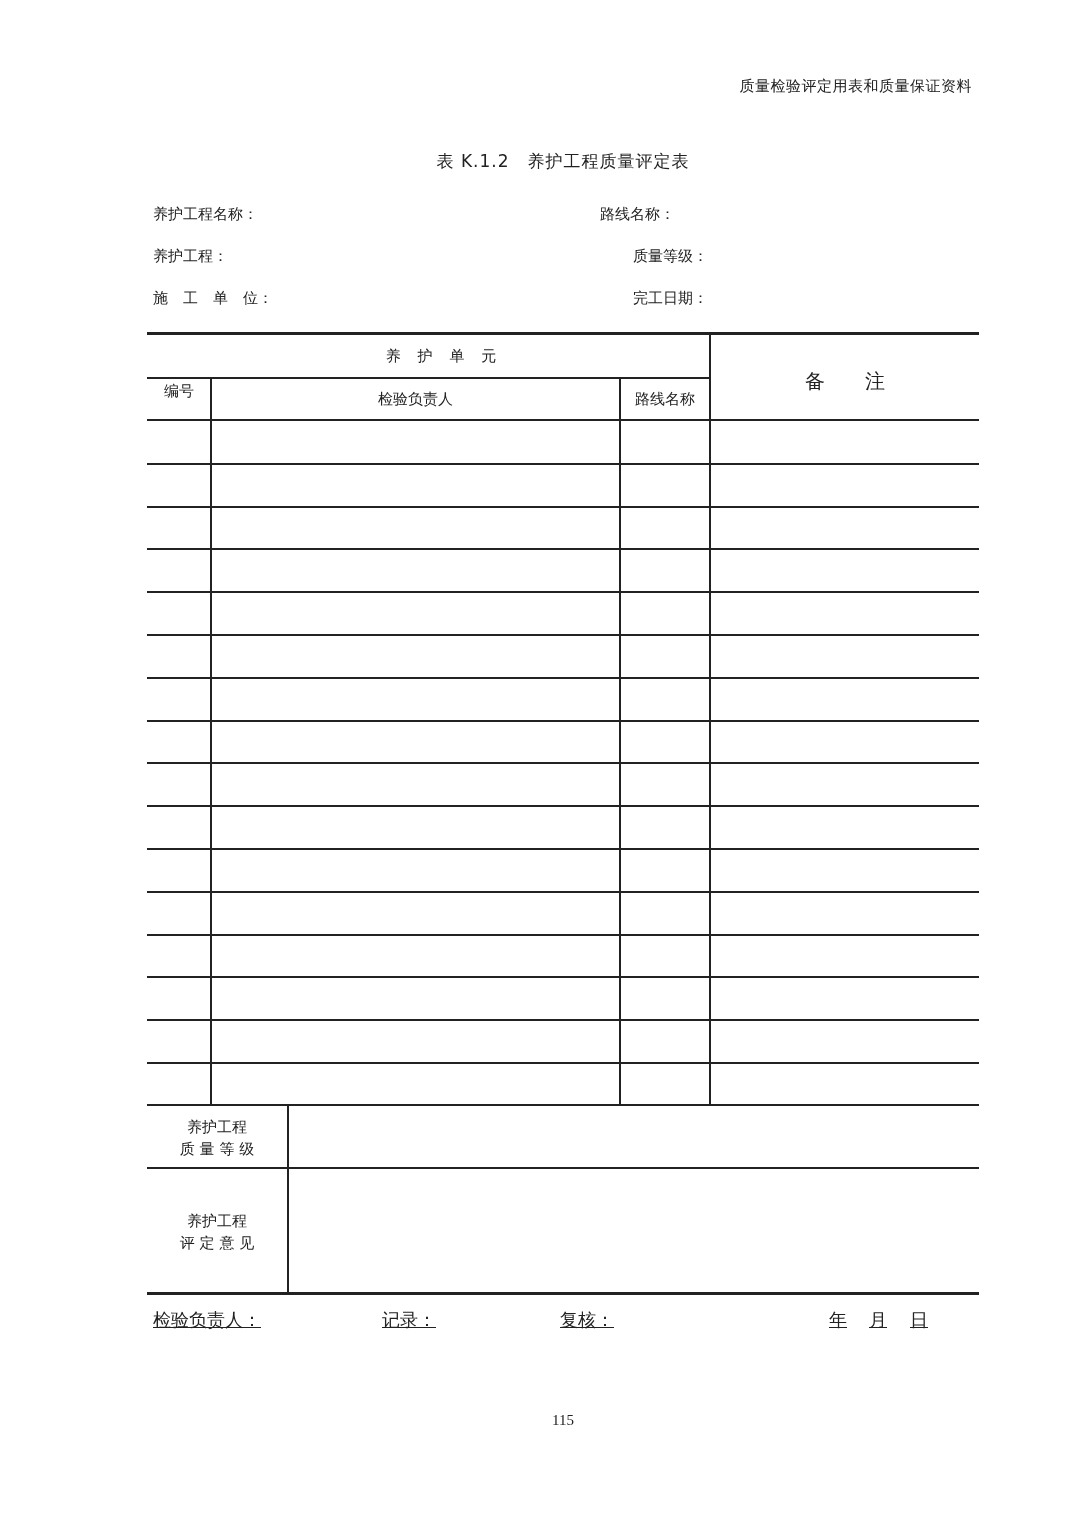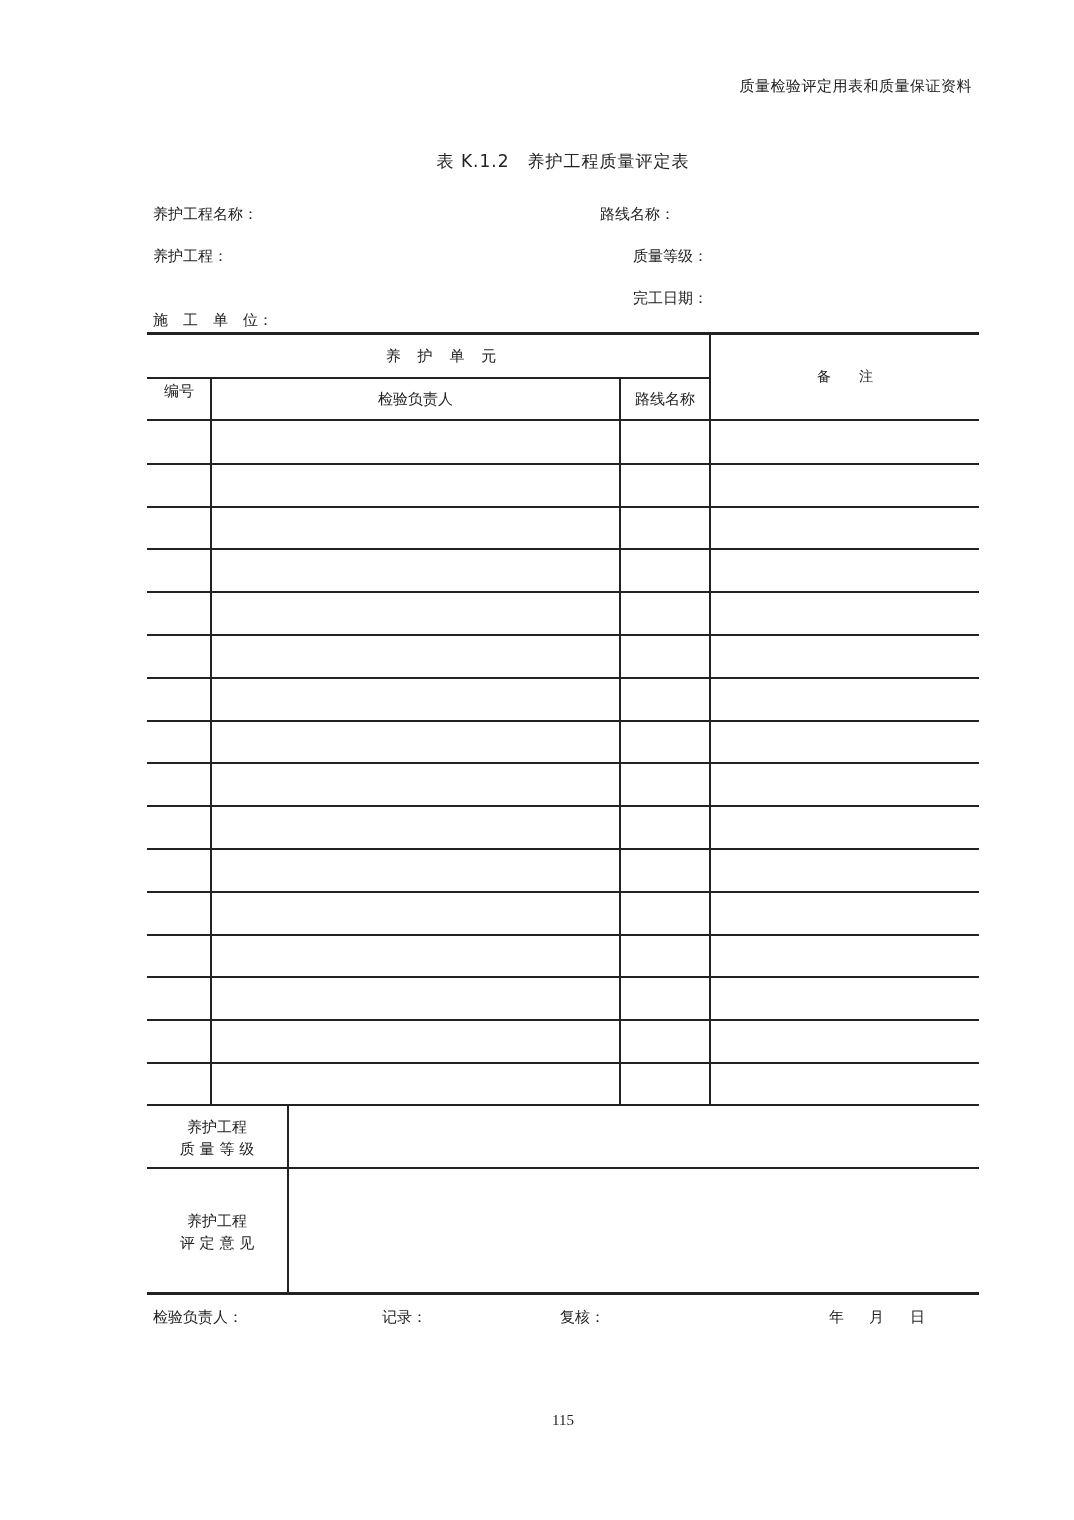--- a/index.html
+++ b/index.html
@@ -7,47 +7,47 @@
            font-family: "DejaVu Serif", "Liberation Serif", serif; color: #222; }
     .abs { position: absolute; white-space: nowrap; }
     .running-header { right: 102px; top: 77px; font-size: 15px; letter-spacing: 0.5px; }
     .title { left: 0; width: 1126px; top: 150px; text-align: center; font-size: 17px;
              font-family: "DejaVu Sans", "Liberation Sans", sans-serif; letter-spacing: 1px; }
     .field { font-size: 15px; }
     
     .hline { position: absolute; background: #222; }
     .vline { position: absolute; background: #222; }
     .cell-text { position: absolute; font-size: 15px; text-align: center; white-space: nowrap; }
-    .footer { font-size: 15px; }
+    .footer { font-size: 18px; text-decoration: underline; }
     .page-num { font-family: "Liberation Serif", serif; font-size: 15px; left: 0; width: 1126px;
                 text-align: center; top: 1412px; }
   </style>
 </head>
 <body>
 
 <div class="abs running-header">质量检验评定用表和质量保证资料</div>
 <div class="abs title">表 K.1.2　养护工程质量评定表</div>
 
 <div class="abs field" style="left:153px; top:205px;">养护工程名称：</div>
 <div class="abs field" style="left:600px; top:205px;">路线名称：</div>
 <div class="abs field" style="left:153px; top:247px;">养护工程：</div>
 <div class="abs field" style="left:633px; top:247px;">质量等级：</div>
-<div class="abs field" style="left:153px; top:289px;margin-top:22px;">施　工　单　位：</div>
+<div class="abs field" style="left:153px; top:289px;">施　工　单　位：</div>
 <div class="abs field" style="left:633px; top:289px;">完工日期：</div>
 
 <div id="tbl">
 
   <div class="hline" style="left:147px; top:332px; width:832px; height:3px;"></div>
 
   <div class="hline" style="left:147px; top:377px; width:564px; height:2px;"></div>
 
   <div class="hline" style="left:147px; top:419px; width:832px; height:2px;"></div>
 
   <div class="cell-text" style="left:162px; width:564px; top:347px; letter-spacing:6px;">养 护 单 元</div>
-  <div class="cell-text" style="left:711px; width:268px; top:368px; font-size:14px;">备　　注</div>
+  <div class="cell-text" style="left:711px; width:268px; top:368px; font-size:20px;">备　　注</div>
   <div class="cell-text" style="left:147px; width:64px; top:382px;">编号</div>
   <div class="cell-text" style="left:211px; width:409px; top:390px;">检验负责人</div>
   <div class="cell-text" style="left:620px; width:90px; top:390px;">路线名称</div>
 
   <div class="vline" style="left:709px; top:335px; width:2px; height:771px;"></div>
   <div class="vline" style="left:210px; top:378px; width:2px; height:728px;"></div>
   <div class="vline" style="left:619px; top:378px; width:2px; height:728px;"></div>
 
   <div id="rows-container">
       <div class="hline" style="left: 147px; top: 463px; width: 832px; height: 2px;"></div>

